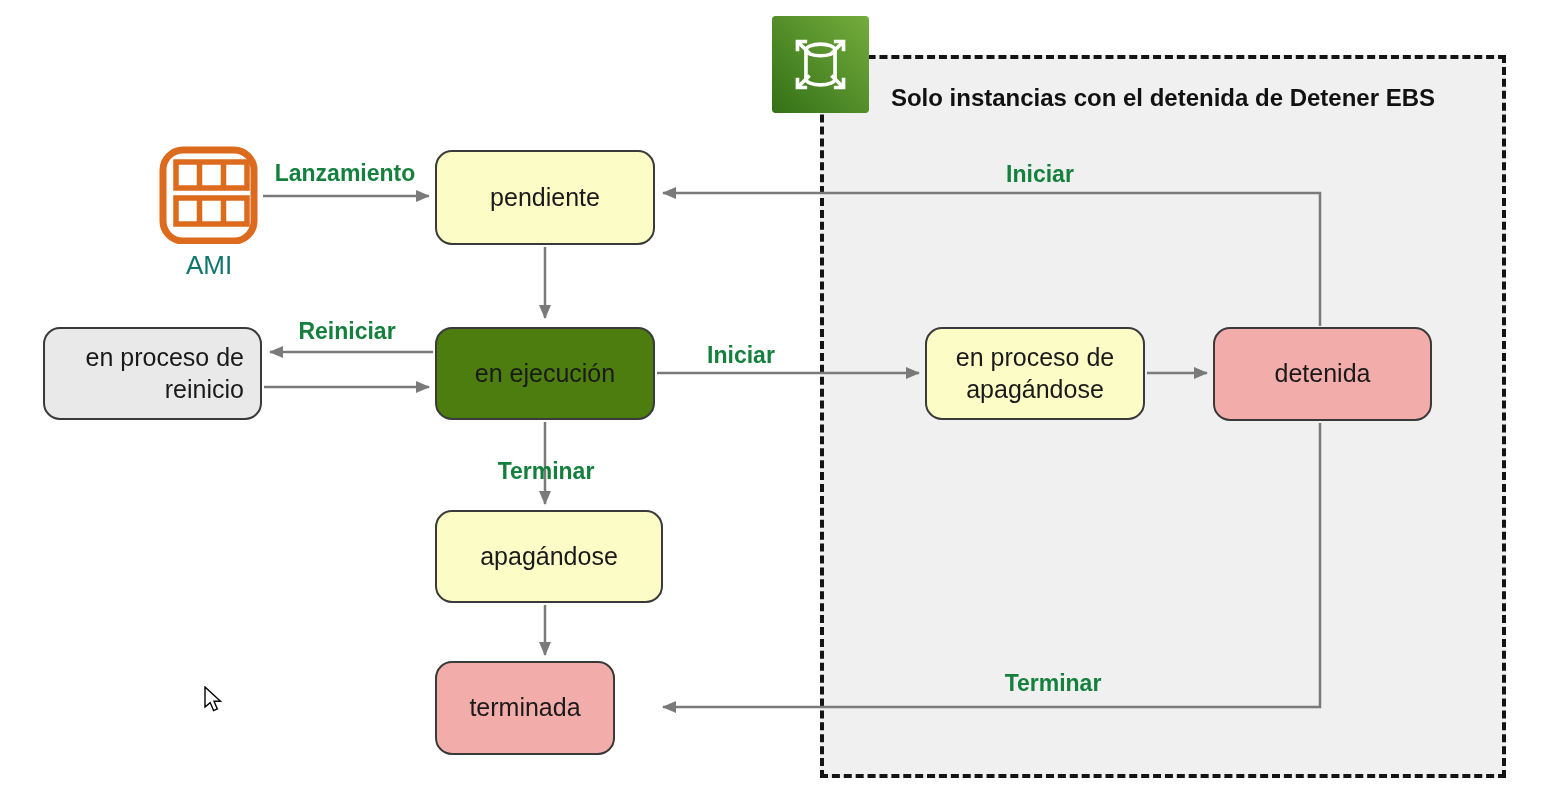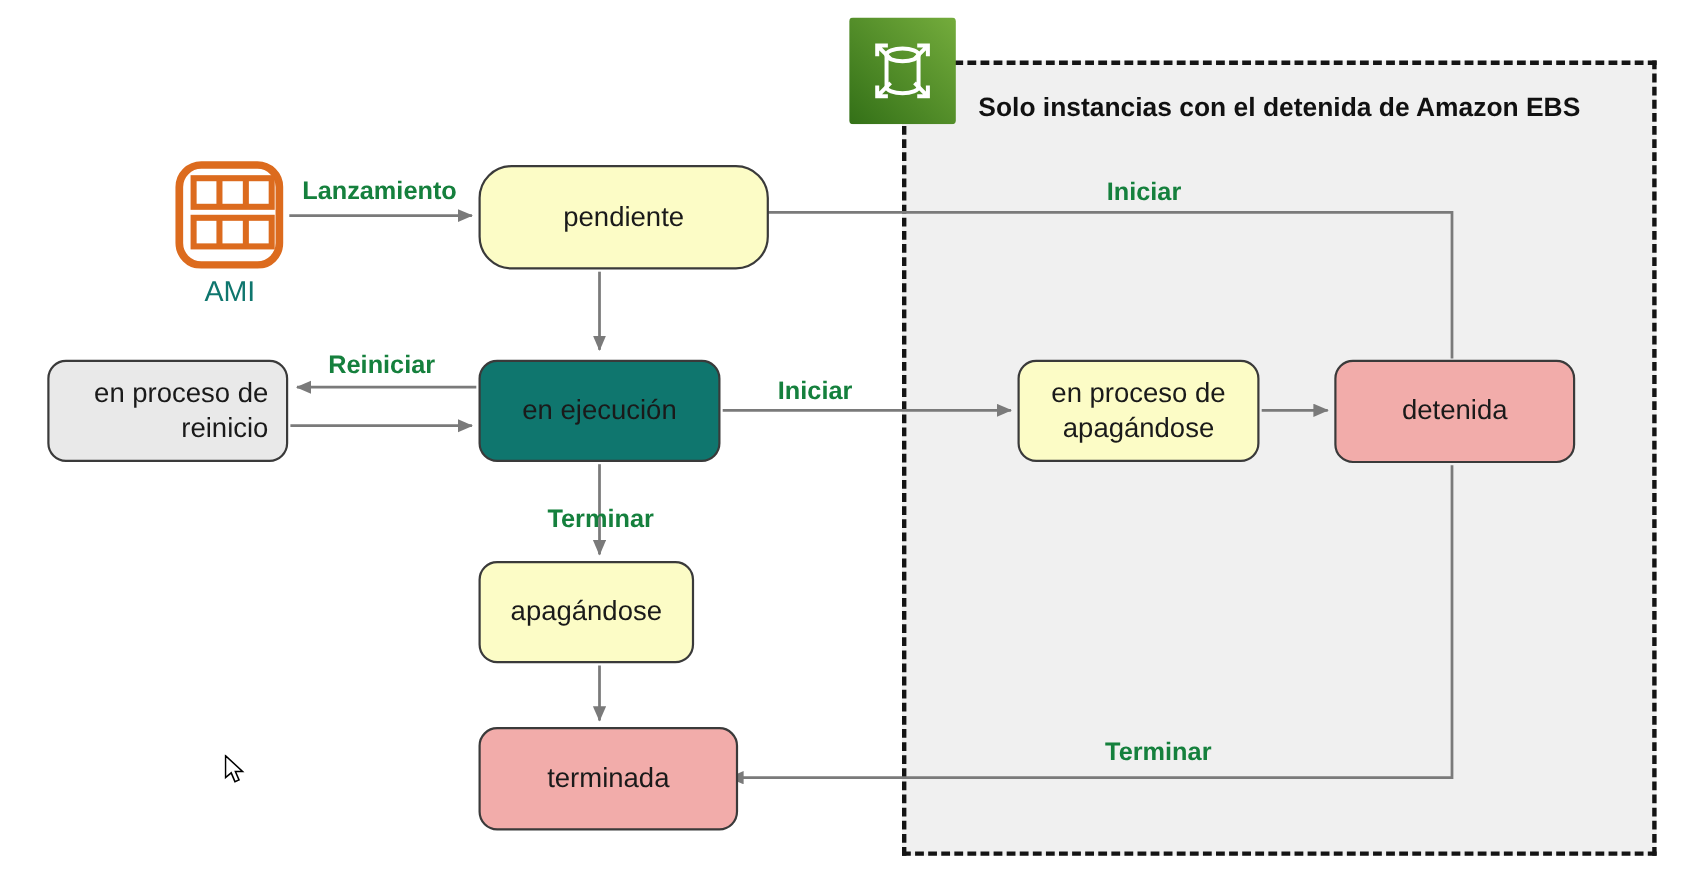--- a/index.html
+++ b/index.html
@@ -19,28 +19,28 @@
   }
   
   svg.connectors { position:absolute; left:0; top:0; z-index:2; }
   
   .state-box {
     position:absolute; display:flex; align-items:center; justify-content:center;
     text-align:center; border:2px solid #3A3A3A; border-radius:17px;
     font-size:25px; color:#1A1A1A; line-height:1.25; padding:0 16px; z-index:3;
   }
   .fill-yellow { background:#FCFCC6; }
-  .fill-green  { background:#0f766e;align-items:center; }
+  .fill-green  { background:#4d7c0f;align-items:center; }
   .fill-pink   { background:#F2ACAA; }
   .fill-gray   { background:#E9E9E9;text-align:right; }
-  #box-pendiente  { left:435px; top:150px; width:264px; height:95px;border-radius:30px; }
+  #box-pendiente  { left:435px; top:150px; width:220px; height:95px; }
   #box-ejecucion  { left:435px; top:327px; width:220px; height:93px; }
   #box-reinicio   { left:43px;  top:327px; width:219px; height:93px; }
-  #box-apagandose { left:435px; top:510px; width:196px; height:93px; }
-  #box-terminada  { left:435px; top:661px; width:236px; height:94px; }
+  #box-apagandose { left:435px; top:510px; width:228px; height:93px; }
+  #box-terminada  { left:435px; top:661px; width:180px; height:94px; }
   #box-detencion  { left:925px; top:327px; width:220px; height:93px; }
   #box-detenida   { left:1213px; top:327px; width:219px; height:94px;padding-left:16px; }
   
   .edge-label {
     position:absolute; font-weight:bold; font-size:23px; color:#15803d;
     text-align:center; white-space:nowrap; z-index:4;
   }
   #lbl-lanzamiento   { left:262px; top:160px; width:166px; }
   #lbl-reiniciar     { left:286px; top:318px; width:122px; }
   #lbl-detener       { left:688px; top:342px; width:106px; }
@@ -61,21 +61,21 @@
   .cursor { position:absolute; left:204px; top:686px; z-index:10; }
 </style>
 </head>
 <body>
 
 <div class="canvas">
 
   <div class="ebs-panel">
     <div class="panel-title">
       <span>Solo instancias con el detenida de</span>
-      <span>Amazon EBS</span>
+      <span>Detener EBS</span>
     </div>
   </div>
 
   <svg class="connectors" width="1547" height="795" viewBox="0 0 1547 795">
     <defs>
       <marker id="arr" markerUnits="userSpaceOnUse" markerWidth="15" markerHeight="13" refX="13" refY="6" orient="auto">
         <path d="M0,0 L14,6 L0,12 Z" fill="#7A7A7A"></path>
       </marker>
     </defs>
     <g stroke="#7A7A7A" stroke-width="2.5" fill="none">

